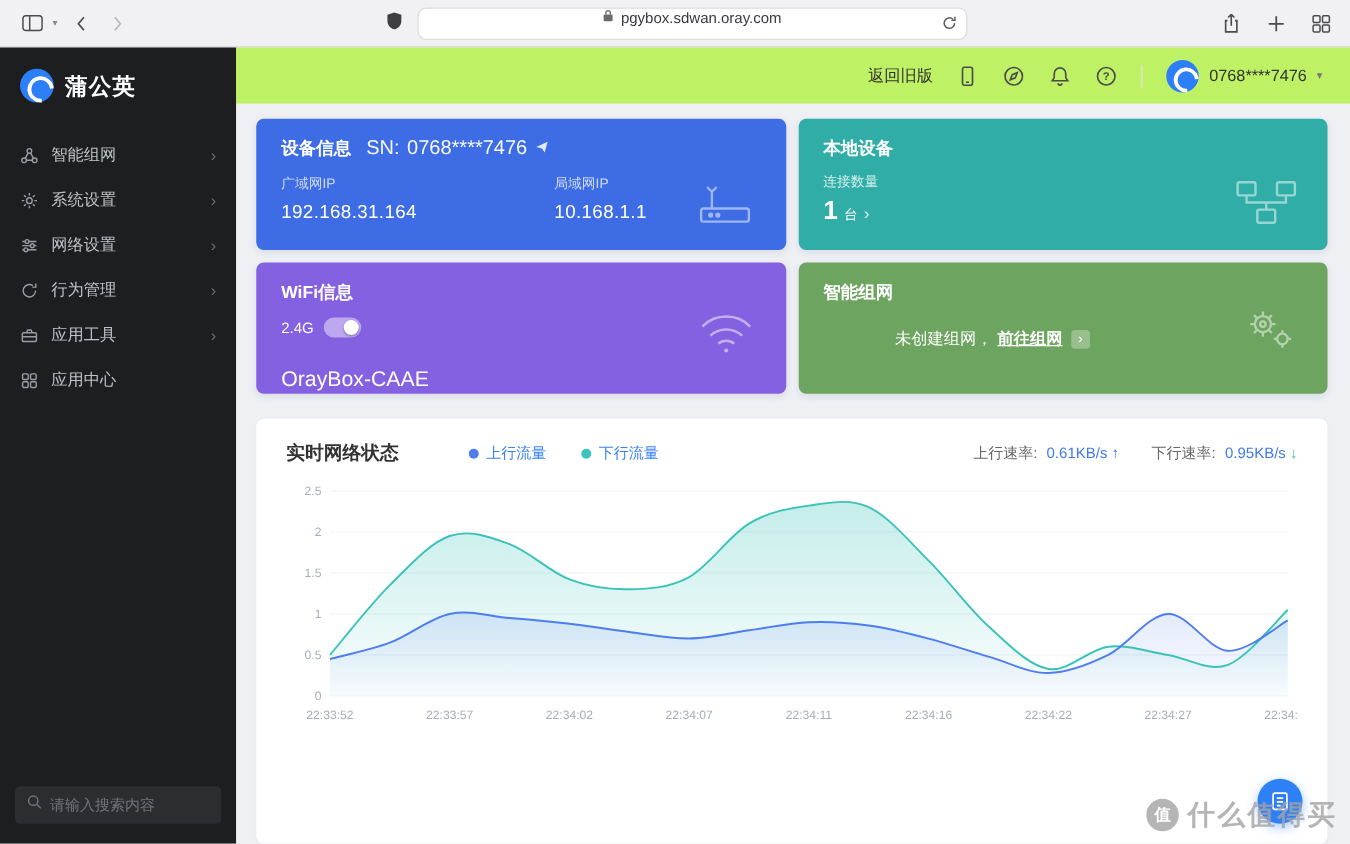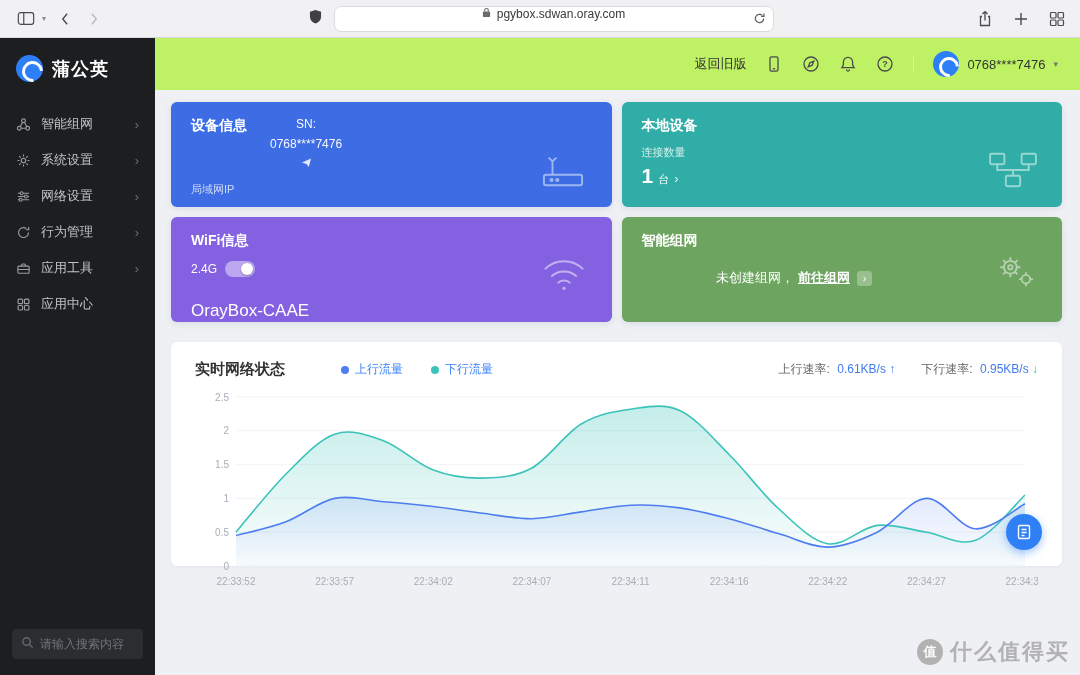--- a/index.html
+++ b/index.html
@@ -14,21 +14,21 @@
   .nav-btn.dim { color:#b8b8bd; }
   .tiny-caret { font-size:8px; color:#8a8a8f; margin-left:-2px; }
   .url-wrap { flex:1; display:flex; justify-content:center; align-items:center; gap:12px; }
   .url-bar { width:440px; height:26px; background:#fff; border:1px solid #dcdcdf; border-radius:7px;
     display:flex; justify-content:center; gap:6px; font-size:12px; color:#3a3a3e; position:relative; }
   .url-refresh { position:absolute; right:7px; top:5px; color:#5c5c61; }
   .chrome-right { display:flex; gap:18px; align-items:center; }
 
   
   .app { display:flex; height:637px; }
-  .sidebar { width:155px; background:#1d1e20; display:flex; flex-direction:column; flex-shrink:0; }
+  .sidebar { width:189px; background:#1d1e20; display:flex; flex-direction:column; flex-shrink:0; }
   .logo-row { display:flex; align-items:center; gap:9px; padding:17px 16px 14px; }
   .swirl { width:27px; height:27px; border-radius:50%; background:#2d7ff7; position:relative; flex-shrink:0; }
   .swirl::after { content:""; position:absolute; left:6px; top:6px; width:15px; height:15px; border-radius:50%;
     border:3px solid #fff; border-right-color:transparent; transform:rotate(40deg); }
   .logo-text { color:#fff; font-size:18px; font-weight:bold; letter-spacing:1px; }
   .menu { flex:1; padding-top:10px; }
   .menu-item { height:36px; display:flex; align-items:center; gap:10px; padding:0 16px;
     font-size:13px; color:#bfc2c7; cursor:pointer; }
   .menu-item .mi-icon { width:15px; height:15px; display:flex; color:#9a9da3; flex-shrink:0; }
   .menu-item .chev { margin-left:auto; color:#6a6d72; font-size:13px; }
@@ -58,43 +58,43 @@
   .cards { display:grid; grid-template-columns:1fr 1fr; gap:10px 10px; }
   .card { height:105px; border-radius:6px; color:#fff; padding:15px 20px; position:relative;
     overflow:hidden; box-shadow:0 2px 6px rgba(40,60,110,.10); }
   .card.blue   { background:#3d6ce4; }
   .card.teal   { background:#2fada6; }
   .card.purple { background:#8461e0; }
   .card.green  { background:#6da45f; }
   .bg-icon { position:absolute; right:22px; bottom:12px; opacity:.5; }
   .bg-icon.center { bottom:26px; }
   .card-title { font-size:14px; font-weight:bold; }
-  .card-head { display:flex; gap:23px; }
-  .sn-line { font-size:12px; opacity:.95; display:flex; align-items:center; gap:6px;flex-direction:column; }
+  .card-head { display:flex; align-items:center; gap:12px; }
+  .sn-line { font-size:16px; opacity:.95; display:flex; align-items:center; gap:6px; }
   .ip-row { display:flex; gap:110px; margin-top:11px; }
   .ip-label { font-size:11px; opacity:.75; }
   .ip-value { font-size:15px; margin-top:7px; letter-spacing:.3px; }
   .small-label { font-size:11px; opacity:.8; margin-top:10px; }
   .count-line { margin-top:4px; display:flex; align-items:baseline; gap:5px; cursor:pointer; }
   .count-num { font-size:21px; font-weight:bold; }
   .count-unit { font-size:11px; }
   .count-chev { font-size:13px; opacity:.85; }
   .wifi-row { display:flex; align-items:center; gap:8px; margin-top:11px; }
   .band { font-size:12px; }
   .toggle { width:30px; height:16px; border-radius:8px; background:rgba(255,255,255,.45); position:relative; cursor:pointer; }
   .toggle .knob { position:absolute; right:2px; top:2px; width:12px; height:12px; border-radius:50%; background:#fff;
     box-shadow:0 1px 2px rgba(0,0,0,.3); }
   .ssid { font-size:17px; margin-top:24px; }
   .sdwan-line { position:absolute; top:52px; right:190px; font-size:13px; display:flex; align-items:center; gap:4px; }
   .sdwan-link { font-weight:bold; text-decoration:underline; cursor:pointer; }
   .sdwan-badge { width:15px; height:15px; border-radius:3px; background:rgba(255,255,255,.3); display:flex;
     align-items:center; justify-content:center; font-size:11px; margin-left:3px; cursor:pointer; }
 
   
-  .chart-card { margin-top:20px; background:#fff; border-radius:6px; height:224px; padding:18px 24px 6px;
+  .chart-card { margin-top:20px; background:#fff; border-radius:6px; height:340px; padding:18px 24px 6px;
     position:relative; box-shadow:0 1px 3px rgba(40,60,110,.06); }
   .chart-head { display:flex; align-items:center; }
   .chart-title { font-size:15px; font-weight:bold; color:#333; }
   .legend { display:flex; gap:28px; margin-left:56px; }
   .legend-item { display:flex; align-items:center; gap:6px; font-size:12px; color:#3b82f6; cursor:pointer; }
   .dot { width:8px; height:8px; border-radius:50%; }
   .rates { margin-left:auto; display:flex; gap:26px; font-size:12px; }
   .rate-label { color:#666; }
   .rate-value { color:#3f7af0; margin-left:4px; }
   .arrow-up { color:#3f7af0; }
@@ -309,20 +309,24 @@
               <span>SN:</span>
               <span>0768****7476</span>
               <span>
                 <svg viewBox="0 0 12 12" width="11" height="11" fill="#fff" opacity=".9">
                     <path d="M1 6l10-4.5L8.5 11 6 7.5 1 6z"></path>
                   </svg>
               </span>
             </span>
           </div>
           <div class="ip-row">
+            <div>
+              <div class="ip-label">广域网IP</div>
+              <div class="ip-value">192.168.31.164</div>
+            </div>
             <div>
               <div class="ip-label">局域网IP</div>
               <div class="ip-value">10.168.1.1</div>
             </div>
           </div>
           <span class="bg-icon">
             <svg viewBox="0 0 56 44" width="54" height="42" fill="none" stroke="#fff" stroke-width="2">
                 <rect x="8" y="27" width="40" height="11" rx="2"></rect>
                 <path d="M17 27V13M17 13l-4-4M17 13l4-4"></path>
                 <circle cx="16" cy="32.5" r="1.2" fill="#fff"></circle>

